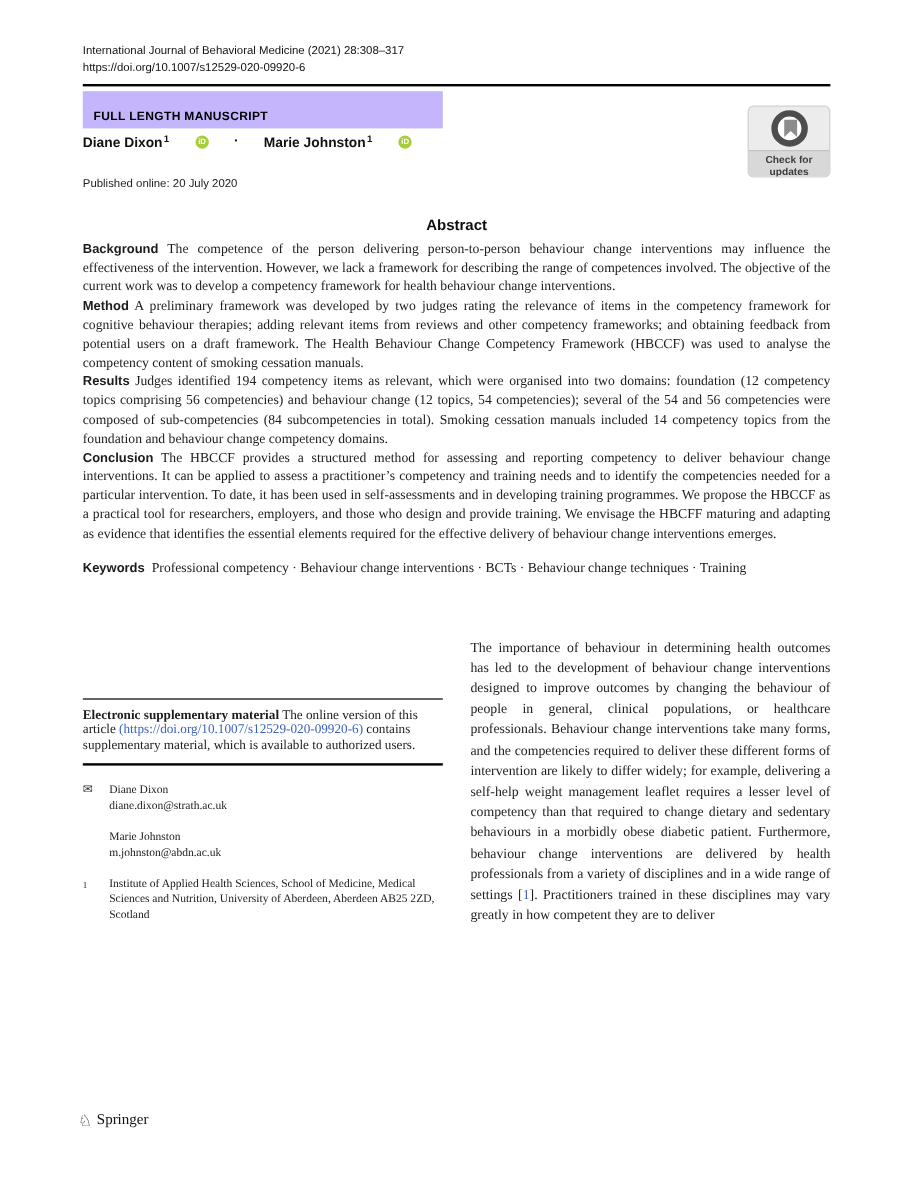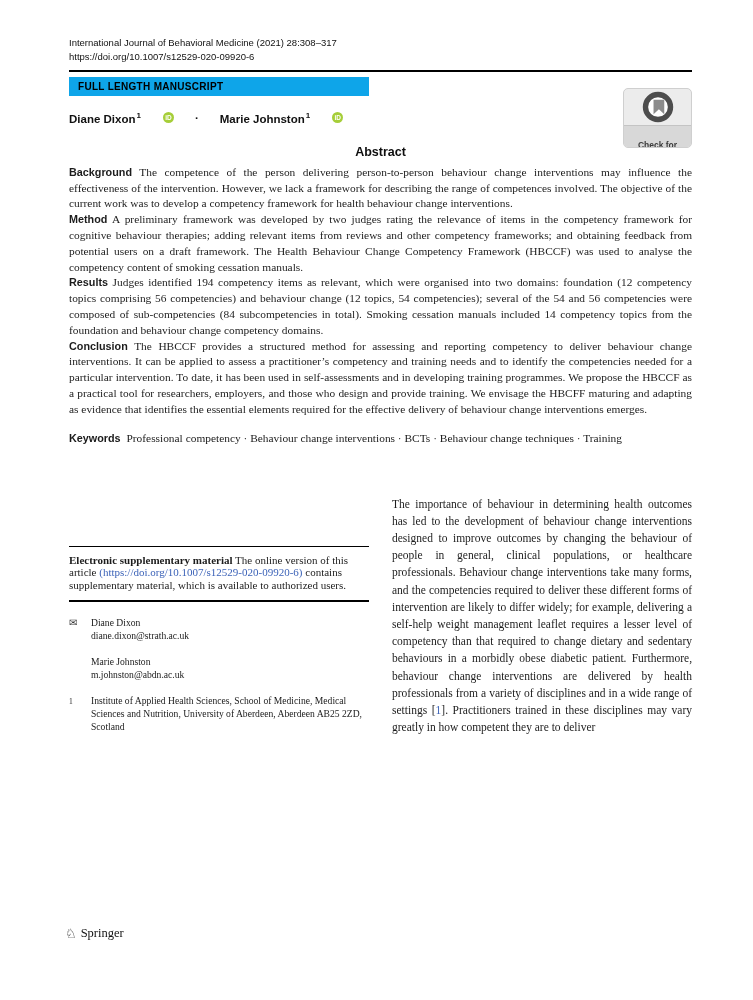--- a/index.html
+++ b/index.html
@@ -5,31 +5,31 @@
   * { margin:0; padding:0; box-sizing:border-box; }
   html,body { background:#ffffff; }
   body { width:753px; height:1000px; font-family:"Liberation Serif", serif; color:#1a1a1a; }
   .page { position:relative; width:753px; height:1000px; background:#fff; overflow:hidden; }
   .content { position:absolute; left:69px; top:0; width:623px; }
 
   
   .header { padding-top:36px; font-family:"Liberation Sans", sans-serif; font-size:9.5px; line-height:13.5px; color:#111; }
   .top-rule { margin-top:7px; height:2px; background:#000; }
   .type-row { position:relative; margin-top:4px; height:20px; }
-  .type-bar { display:inline-block; width:300px; background:#0ea5e9; color:#000;
+  .type-bar { display:inline-block; width:300px; background:#c4b5fd; color:#000;
     font-family:"Liberation Sans", sans-serif; font-weight:bold; font-size:10px;
-    padding:4px 9px 4px 9px; letter-spacing:0.3px; }
+    padding:16px 9px 4px 9px; letter-spacing:0.3px; }
 
   
   .check-badge { position:absolute; right:0; top:12px; width:69px; height:60px;
     background:#ececec; border:1px solid #cfcfcf; border-radius:5px; overflow:hidden; }
   .check-badge .logo-area { height:36px; display:flex; align-items:center; justify-content:center; }
   .check-badge .label-area { height:22px; background:#d8d8d8; border-top:1px solid #c4c4c4;
     font-family:"Liberation Sans", sans-serif; font-size:8.5px; line-height:10px; font-weight:bold;
-    color:#3c3c3c; text-align:center; padding-top:14px; }
+    color:#3c3c3c; text-align:center; padding-top:2px; }
 
   
   .title { margin-top:37px; max-width:558px; font-family:"Liberation Sans", sans-serif;
     font-weight:bold; font-size:17.5px; line-height:25px; color:#0e0e0e; }
   .authors { margin-top:15px; font-family:"Liberation Sans", sans-serif; font-weight:bold;
     font-size:11.5px; color:#111; display:flex; align-items:center; gap:20px; }
   .authors sup { font-size:8px; vertical-align:super; margin-left:1px; }
   .orcid { display:inline-block; width:11px; height:11px; border-radius:50%; background:#A6CE39;
     color:#fff; font-family:"Liberation Sans", sans-serif; font-size:6.5px; font-weight:bold;
     text-align:center; line-height:11px; margin-left:2px; }
@@ -106,20 +106,21 @@
 
     <div class="authors">
       <span><span>Diane Dixon</span><sup>1</sup></span>
       <span class="orcid">iD</span>
       <span class="author-sep">·</span>
       <span><span>Marie Johnston</span><sup>1</sup></span>
       <span class="orcid">iD</span>
     </div>
 
     <div class="pubinfo">
+      <div>Published online: 20 July 2020</div>
     </div>
 
     <h2 class="abstract-heading">Abstract</h2>
 
     <div class="abstract-body">
       <p><span class="sec-label">Background</span> <span>The competence of the person delivering person-to-person behaviour change interventions may influence the effectiveness of the intervention. However, we lack a framework for describing the range of competences involved. The objective of the current work was to develop a competency framework for health behaviour change interventions.</span></p>
       <p><span class="sec-label">Method</span> <span>A preliminary framework was developed by two judges rating the relevance of items in the competency framework for cognitive behaviour therapies; adding relevant items from reviews and other competency frameworks; and obtaining feedback from potential users on a draft framework. The Health Behaviour Change Competency Framework (HBCCF) was used to analyse the competency content of smoking cessation manuals.</span></p>
       <p><span class="sec-label">Results</span> <span>Judges identified 194 competency items as relevant, which were organised into two domains: foundation (12 competency topics comprising 56 competencies) and behaviour change (12 topics, 54 competencies); several of the 54 and 56 competencies were composed of sub-competencies (84 subcompetencies in total). Smoking cessation manuals included 14 competency topics from the foundation and behaviour change competency domains.</span></p>
       <p><span class="sec-label">Conclusion</span> <span>The HBCCF provides a structured method for assessing and reporting competency to deliver behaviour change interventions. It can be applied to assess a practitioner’s competency and training needs and to identify the competencies needed for a particular intervention. To date, it has been used in self-assessments and in developing training programmes. We propose the HBCCF as a practical tool for researchers, employers, and those who design and provide training. We envisage the HBCFF maturing and adapting as evidence that identifies the essential elements required for the effective delivery of behaviour change interventions emerges.</span></p>
     </div>

